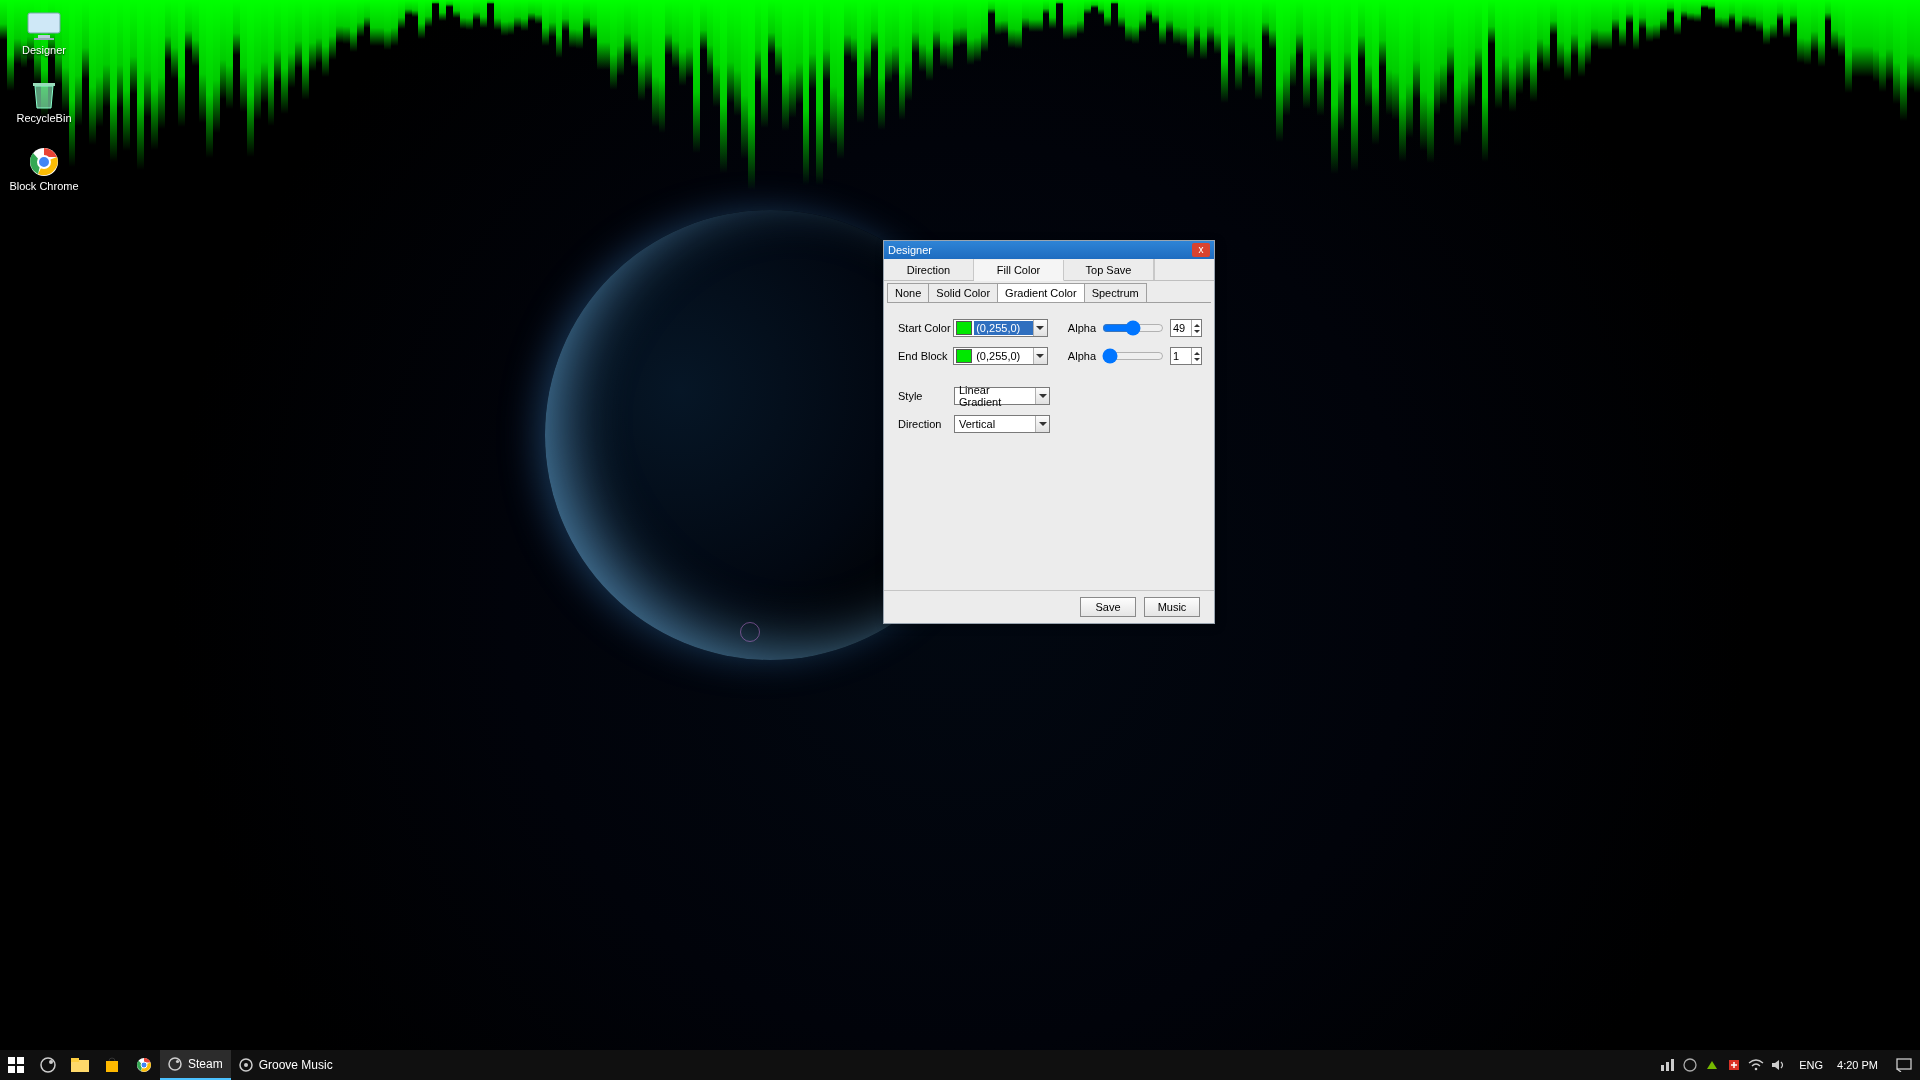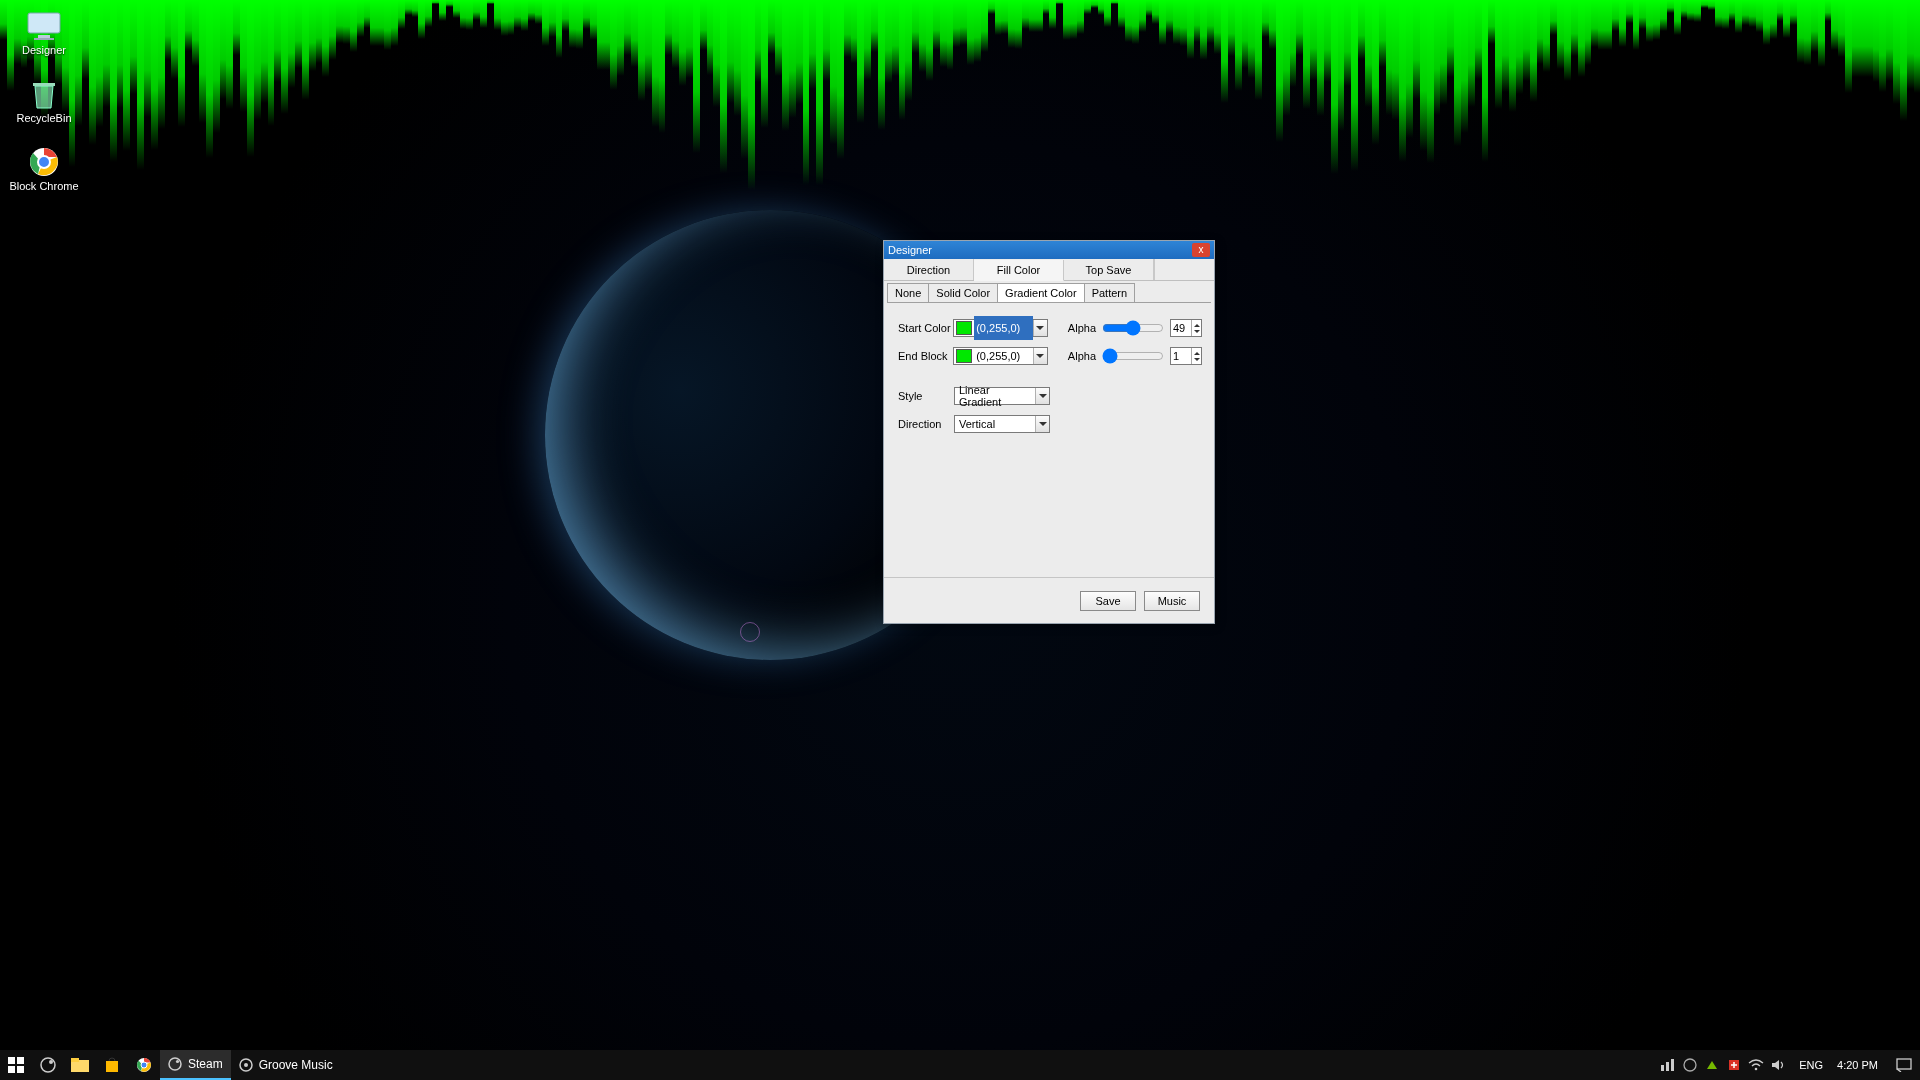--- a/index.html
+++ b/index.html
@@ -34,39 +34,39 @@
 .subtabs { display:flex; padding: 2px 0 0 3px; gap:0; }
 .subtabs .stab { padding: 3px 7px; font-size:11px; border:1px solid #a0a0a0; background:#ececec; cursor:pointer; border-bottom:none; margin-right:-1px; }
 .subtabs .stab.active { background:#fff; position:relative; z-index:1; }
 .subpanel { margin:0 3px; border-top:1px solid #a0a0a0; }
 
 .form { padding: 14px 12px 0 14px; }
 .row { display:flex; align-items:center; height:22px; margin-bottom:6px; }
 .label { width: 56px; font-size:11px; }
 .colorbox { width:96px; height:18px; display:flex; border:1px solid #7a7a7a; background:#fff; align-items:center; }
 .swatch { width:16px; height:14px; margin:0 2px; border:1px solid #555; }
-.colorbox .val { flex:1; height:24px; font-size:11px; padding:0 2px; display:flex; align-items:center; }
+.colorbox .val { flex:1; height:14px; font-size:11px; padding:0 2px; display:flex; align-items:center; }
 .colorbox .val.sel { background:#2f6fbf; color:#fff; }
 .dd-caret { width:14px; height:16px; background:linear-gradient(#fdfdfd,#e0e0e0); border-left:1px solid #b0b0b0; display:flex; align-items:center; justify-content:center; }
 .dd-caret:after { content:""; border:4px solid transparent; border-top-color:#333; margin-top:3px; }
 
 .alpha-sec { display:flex; align-items:center; margin-left: 20px; gap:6px; }
 .slider { width:62px; height:14px; }
 .spin { width:32px; height:18px; display:flex; border:1px solid #7a7a7a; background:#fff; }
 .spin .num { flex:1; font-size:11px; padding:0 2px; display:flex; align-items:center; }
 .spin .arrows { width:10px; display:flex; flex-direction:column; border-left:1px solid #aaa; }
 .spin .arrows div { flex:1; display:flex; align-items:center; justify-content:center; }
 .spin .arrows div:before { content:""; border:3px solid transparent; }
 .spin .arrows .up:before { border-bottom-color:#333; margin-bottom:1px;}
 .spin .arrows .dn:before { border-top-color:#333; margin-top:1px;}
 
 .selectbox { width:96px; height:18px; display:flex; border:1px solid #7a7a7a; background:#fff; align-items:center; }
 .selectbox .sval { flex:1; font-size:11px; padding:0 4px; }
 
-.footer { position:absolute; bottom:0; left:0; right:0; height:46px; border-top:1px solid #c5c5c5; display:flex; justify-content:flex-end; align-items:center; padding:0 14px; gap:8px; background:#ececec;}
+.footer { position:absolute; bottom:0; left:0; right:0; height:33px; border-top:1px solid #c5c5c5; display:flex; justify-content:flex-end; align-items:center; padding:0 14px; gap:8px; background:#ececec;}
 .footer button { width:56px; height:20px; font-size:11px; background:linear-gradient(#fdfdfd,#e5e5e5); border:1px solid #8a8a8a; cursor:pointer; }
 
 
 .taskbar { position:absolute; bottom:0; left:0; right:0; height:30px; background:#101010; display:flex; align-items:center; color:#fff; font-size:12px; z-index:10; }
 .startbtn, .tbico { width:32px; height:30px; display:flex; align-items:center; justify-content:center; cursor:pointer; }
 .task { height:30px; display:flex; align-items:center; padding:0 8px; gap:6px; cursor:pointer; }
 .task.active { background:#2c2c2c; border-bottom:2px solid #4cc2ff; box-sizing:border-box; }
 .tray { margin-left:auto; display:flex; align-items:center; height:30px; }
 .tray .tico { width:22px; height:30px; display:flex; align-items:center; justify-content:center; cursor:pointer; }
 .clock { padding:0 10px; font-size:11px; }
@@ -415,21 +415,21 @@
     <div class="mtab">
         <span>Top Save</span>
       </div>
     <div style="border-right:1px solid #c8c8c8;"></div>
   </div>
 
   <div class="subtabs">
     <div class="stab"><span>None</span></div>
     <div class="stab"><span>Solid Color</span></div>
     <div class="stab active"><span>Gradient Color</span></div>
-    <div class="stab"><span>Pattern</span></div>
+    <div class="stab"><span>Spectrum</span></div>
   </div>
   <div class="subpanel"></div>
 
   <div class="form">
     <div class="row">
       <div class="label">Start Color</div>
       <div class="colorbox">
         <div class="swatch" id="sw1" style="background: rgb(0, 232, 0);"></div>
         <div class="val sel">(0,255,0)</div>
         <div class="dd-caret"></div>

